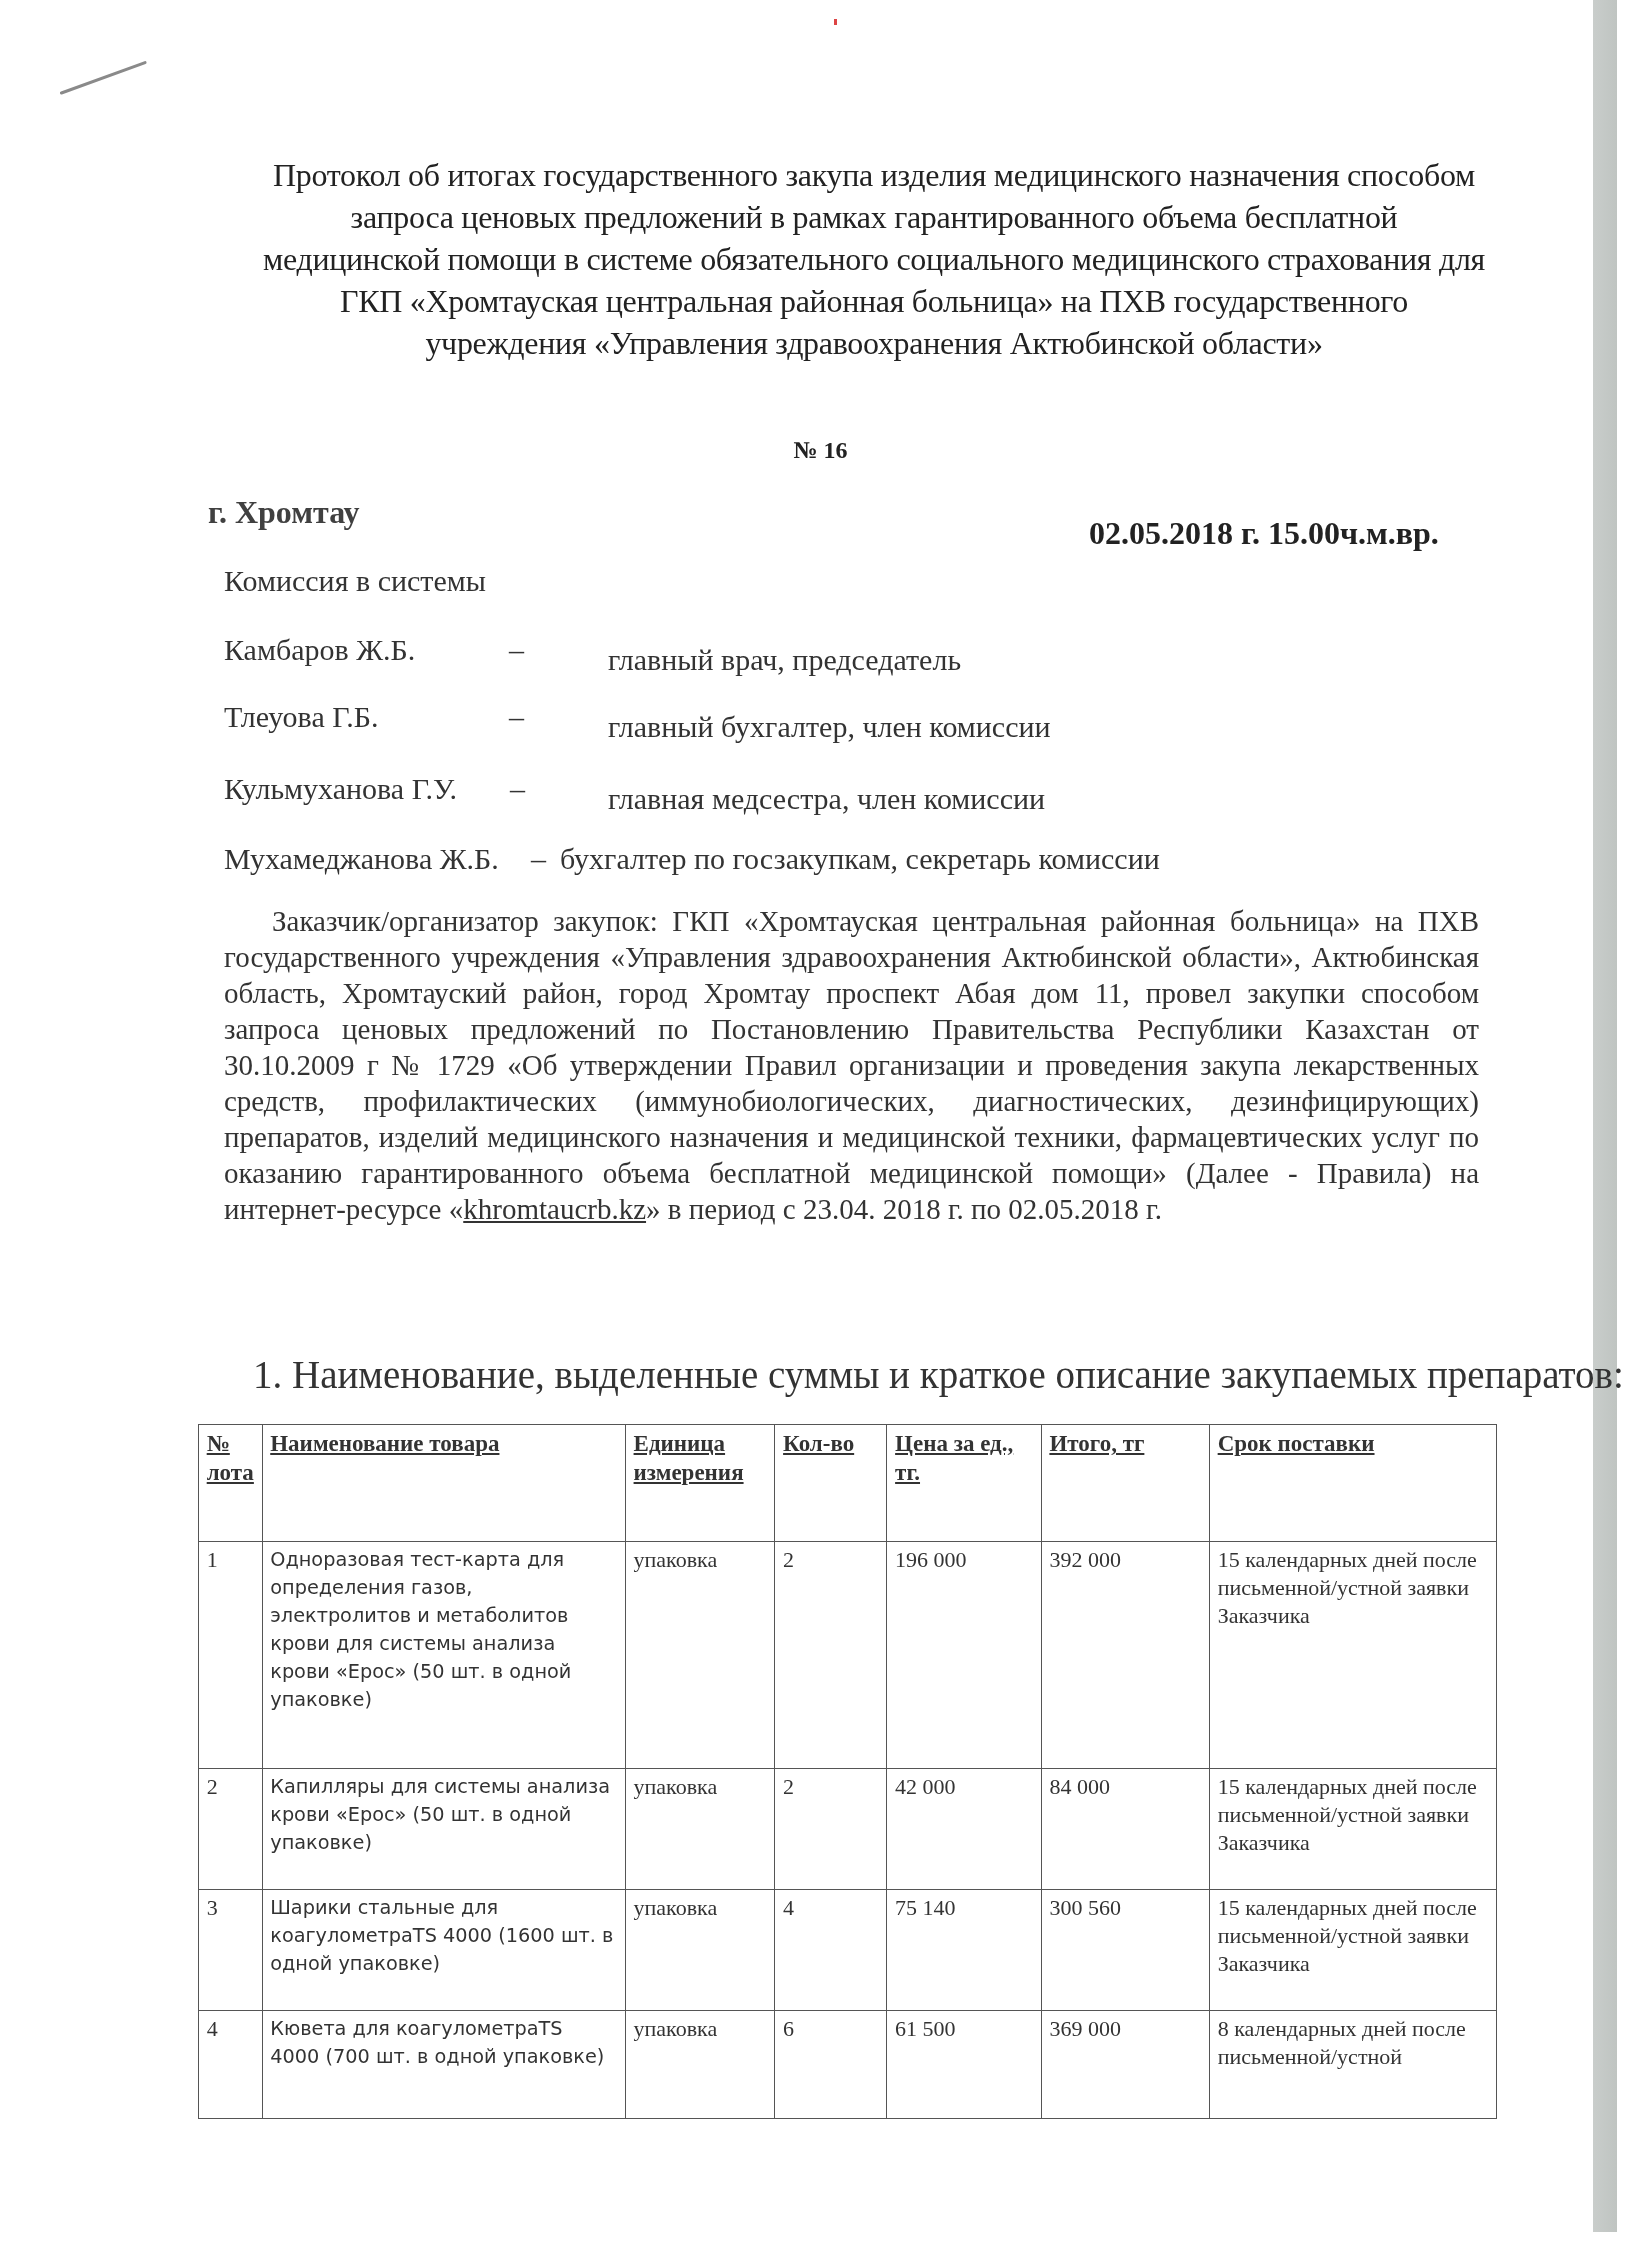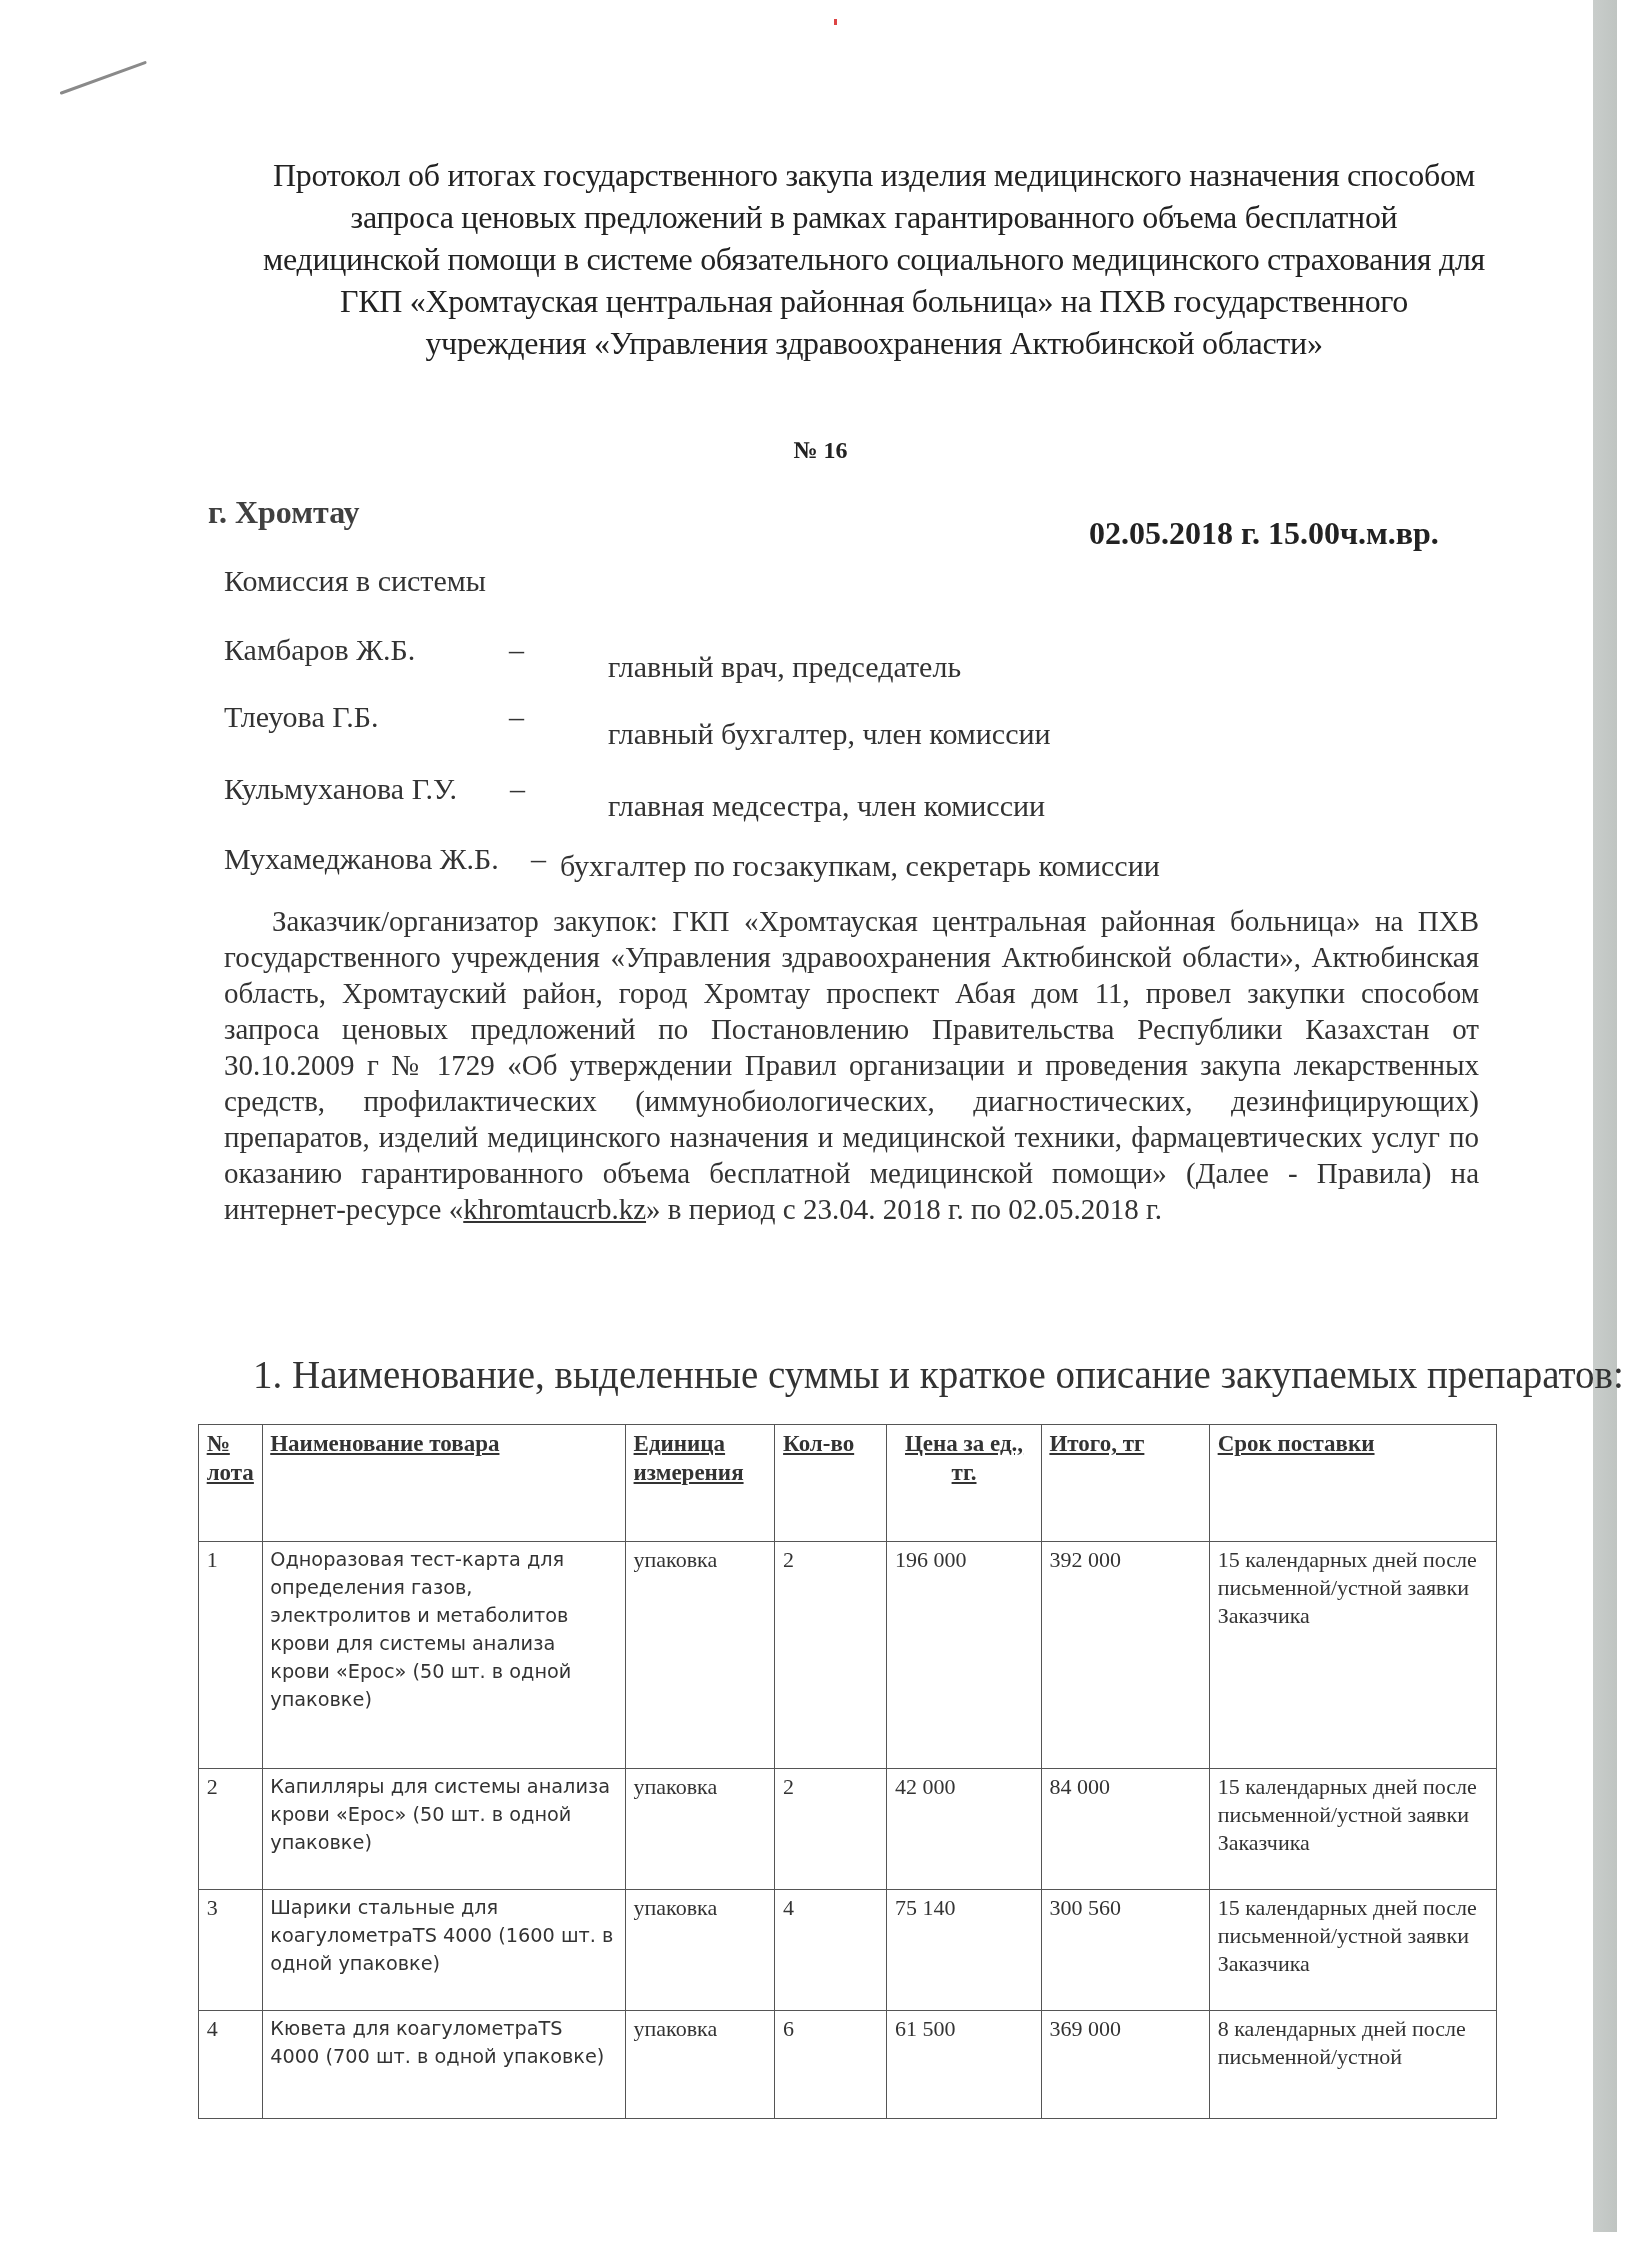--- a/index.html
+++ b/index.html
@@ -27,21 +27,21 @@
   .number {
     position:absolute; left:0; width:1641px; top:437px; text-align:center;
     font-weight:bold; font-size:24px; color:#222;
   }
   .city { position:absolute; left:208px; top:494px; font-weight:bold; font-size:32px; color:#404040; }
   .datetime { position:absolute; left:1089px; top:515px; font-weight:bold; font-size:32px; color:#222; }
   .commission-label { position:absolute; left:224px; top:564px; font-size:30px; color:#333; }
   .member { position:absolute; font-size:30px; color:#333; white-space:nowrap; }
   .member .m-name { position:absolute; left:0; }
   .member .m-dash { position:absolute; }
-  .member .m-role { position:absolute;margin-top:7px; }
+  .member .m-role { position:absolute; }
   .para {
     position:absolute; left:224px; top:903px; width:1255px;
     font-size:29px; line-height:36px; text-align:justify; color:#333;
     text-indent:48px;
   }
   .para a { color:#333; text-decoration:underline; }
   .list-head { position:absolute; left:253px; top:1352px; font-size:39px; color:#333; }
   table.lots {
     position:absolute; left:198px; top:1424px; width:1299px;
     border-collapse:collapse; font-size:22px; color:#333;
@@ -101,21 +101,21 @@
       <col style="width:156px">
       <col style="width:170px">
       <col style="width:290px">
   </colgroup>
   <thead>
     <tr>
       <th>№ лота</th>
       <th>Наименование товара</th>
       <th>Единица измерения</th>
       <th>Кол-во</th>
-      <th style="text-align:center">Цена за ед., тг.</th>
+      <th style="text-align:left">Цена за ед., тг.</th>
       <th>Итого, тг</th>
       <th>Срок поставки</th>
     </tr>
   </thead>
   <tbody>
     <tr style="height:227px">
       <td>1</td>
       <td class="desc">Одноразовая тест-карта для определения газов, электролитов и метаболитов крови для системы анализа крови «Ерос» (50 шт. в одной упаковке)</td>
       <td>упаковка</td>
       <td>2</td>

